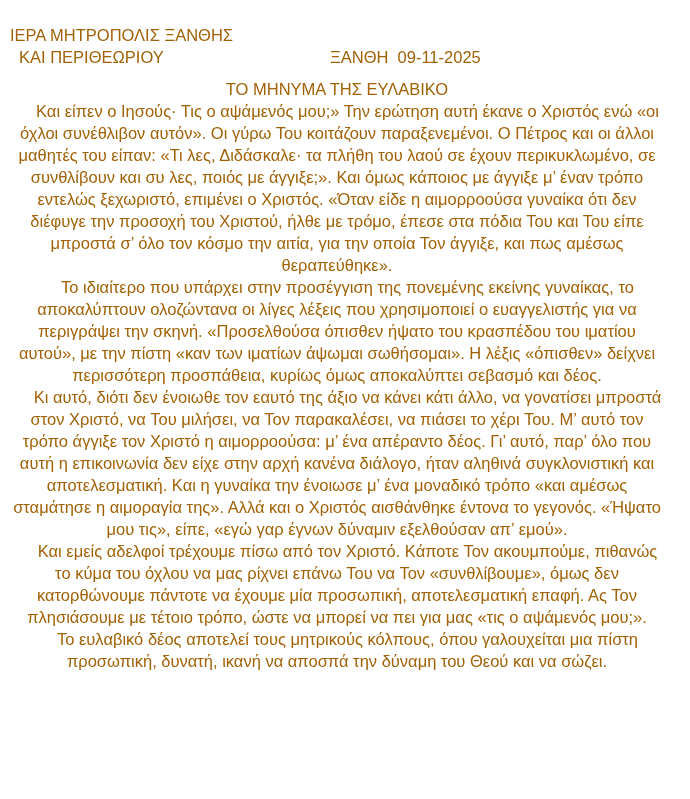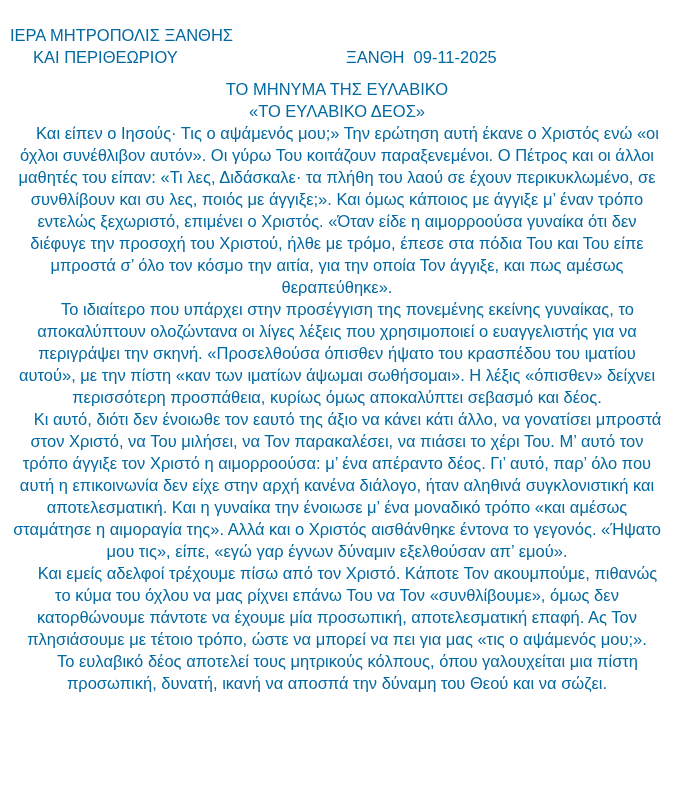--- a/index.html
+++ b/index.html
@@ -5,46 +5,46 @@
   html, body {
     margin: 0;
     padding: 0;
     background: #ffffff;
   }
   .page {
     position: relative;
     width: 690px;
     height: 799px;
     background: #ffffff;
-    color: #0369a1;
+    color: #a16207;
     font-family: "Liberation Sans", "DejaVu Sans", sans-serif;
     font-size: 16.5px;
     line-height: 22px;
     overflow: hidden;
     box-sizing: border-box;
     padding: 24px 26px 0 10px;
   }
   .letterhead {
     position: relative;
   }
   .org-line1 {
     white-space: pre;
   }
   .header-row2 {
     position: relative;
     height: 22px;
   }
   .org-line2 {
-    margin-left: 23px;
+    margin-left: 9px;
     white-space: pre;
   }
   .place-date {
     position: absolute;
     top: 0;
-    left: 336px;
+    left: 320px;
     white-space: pre;
   }
   .titles {
     margin-top: 10px;
     text-align: center;
   }
   .title-line {
     white-space: pre;
   }
   .body-text p {
@@ -67,21 +67,20 @@
   <div class="letterhead">
     <div class="org-line1">ΙΕΡΑ ΜΗΤΡΟΠΟΛΙΣ ΞΑΝΘΗΣ</div>
     <div class="header-row2">
       <div class="org-line2">ΚΑΙ ΠΕΡΙΘΕΩΡΙΟΥ</div>
       <div class="place-date">ΞΑΝΘΗ  09-11-2025</div>
     </div>
   </div>
 
   <div class="titles">
     <div class="title-line">ΤΟ ΜΗΝΥΜΑ ΤΗΣ ΕΥΛΑΒΙΚΟ</div>
-    <div class="title-line">«ΤΟ ΕΥΛΑΒΙΚΟ ΔΕΟΣ»</div>
   </div>
 
   <div class="body-text">
     <p>Και είπεν ο Ιησούς· Τις ο αψάμενός μου;» Την ερώτηση αυτή έκανε ο Χριστός ενώ «οι όχλοι συνέθλιβον αυτόν». Οι γύρω Του κοιτάζουν παραξενεμένοι. Ο Πέτρος και οι άλλοι μαθητές του είπαν: «Τι λες, Διδάσκαλε· τα πλήθη του λαού σε έχουν περικυκλωμένο, σε συνθλίβουν και συ λες, ποιός με άγγιξε;». Και όμως κάποιος με άγγιξε μ’ έναν τρόπο εντελώς ξεχωριστό, επιμένει ο Χριστός. «Όταν είδε η αιμορροούσα γυναίκα ότι δεν διέφυγε την προσοχή του Χριστού, ήλθε με τρόμο, έπεσε στα πόδια Του και Του είπε μπροστά σ’ όλο τον κόσμο την αιτία, για την οποία Τον άγγιξε, και πως αμέσως θεραπεύθηκε».</p>
     <p>Το ιδιαίτερο που υπάρχει στην προσέγγιση της πονεμένης εκείνης γυναίκας, το αποκαλύπτουν ολοζώντανα οι λίγες λέξεις που χρησιμοποιεί ο ευαγγελιστής για να περιγράψει την σκηνή. «Προσελθούσα όπισθεν ήψατο του κρασπέδου του ιματίου αυτού», με την πίστη «καν των ιματίων άψωμαι σωθήσομαι». Η λέξις «όπισθεν» δείχνει περισσότερη προσπάθεια, κυρίως όμως αποκαλύπτει σεβασμό και δέος.</p>
     <p>Κι αυτό, διότι δεν ένοιωθε τον εαυτό της άξιο να κάνει κάτι άλλο, να γονατίσει μπροστά στον Χριστό, να Του μιλήσει, να Τον παρακαλέσει, να πιάσει το χέρι Του. Μ’ αυτό τον τρόπο άγγιξε τον Χριστό η αιμορροούσα: μ’ ένα απέραντο δέος. Γι’ αυτό, παρ’ όλο που αυτή η επικοινωνία δεν είχε στην αρχή κανένα διάλογο, ήταν αληθινά συγκλονιστική και αποτελεσματική. Και η γυναίκα την ένοιωσε μ’ ένα μοναδικό τρόπο «και αμέσως σταμάτησε η αιμοραγία της». Αλλά και ο Χριστός αισθάνθηκε έντονα το γεγονός. «Ήψατο μου τις», είπε, «εγώ γαρ έγνων δύναμιν εξελθούσαν απ’ εμού».</p>
     <p>Και εμείς αδελφοί τρέχουμε πίσω από τον Χριστό. Κάποτε Τον ακουμπούμε, πιθανώς το κύμα του όχλου να μας ρίχνει επάνω Του να Τον «συνθλίβουμε», όμως δεν κατορθώνουμε πάντοτε να έχουμε μία προσωπική, αποτελεσματική επαφή. Ας Τον πλησιάσουμε με τέτοιο τρόπο, ώστε να μπορεί να πει για μας «τις ο αψάμενός μου;».</p>
     <p>Το ευλαβικό δέος αποτελεί τους μητρικούς κόλπους, όπου γαλουχείται μια πίστη προσωπική, δυνατή, ικανή να αποσπά την δύναμη του Θεού και να σώζει.</p>
   </div>
 

